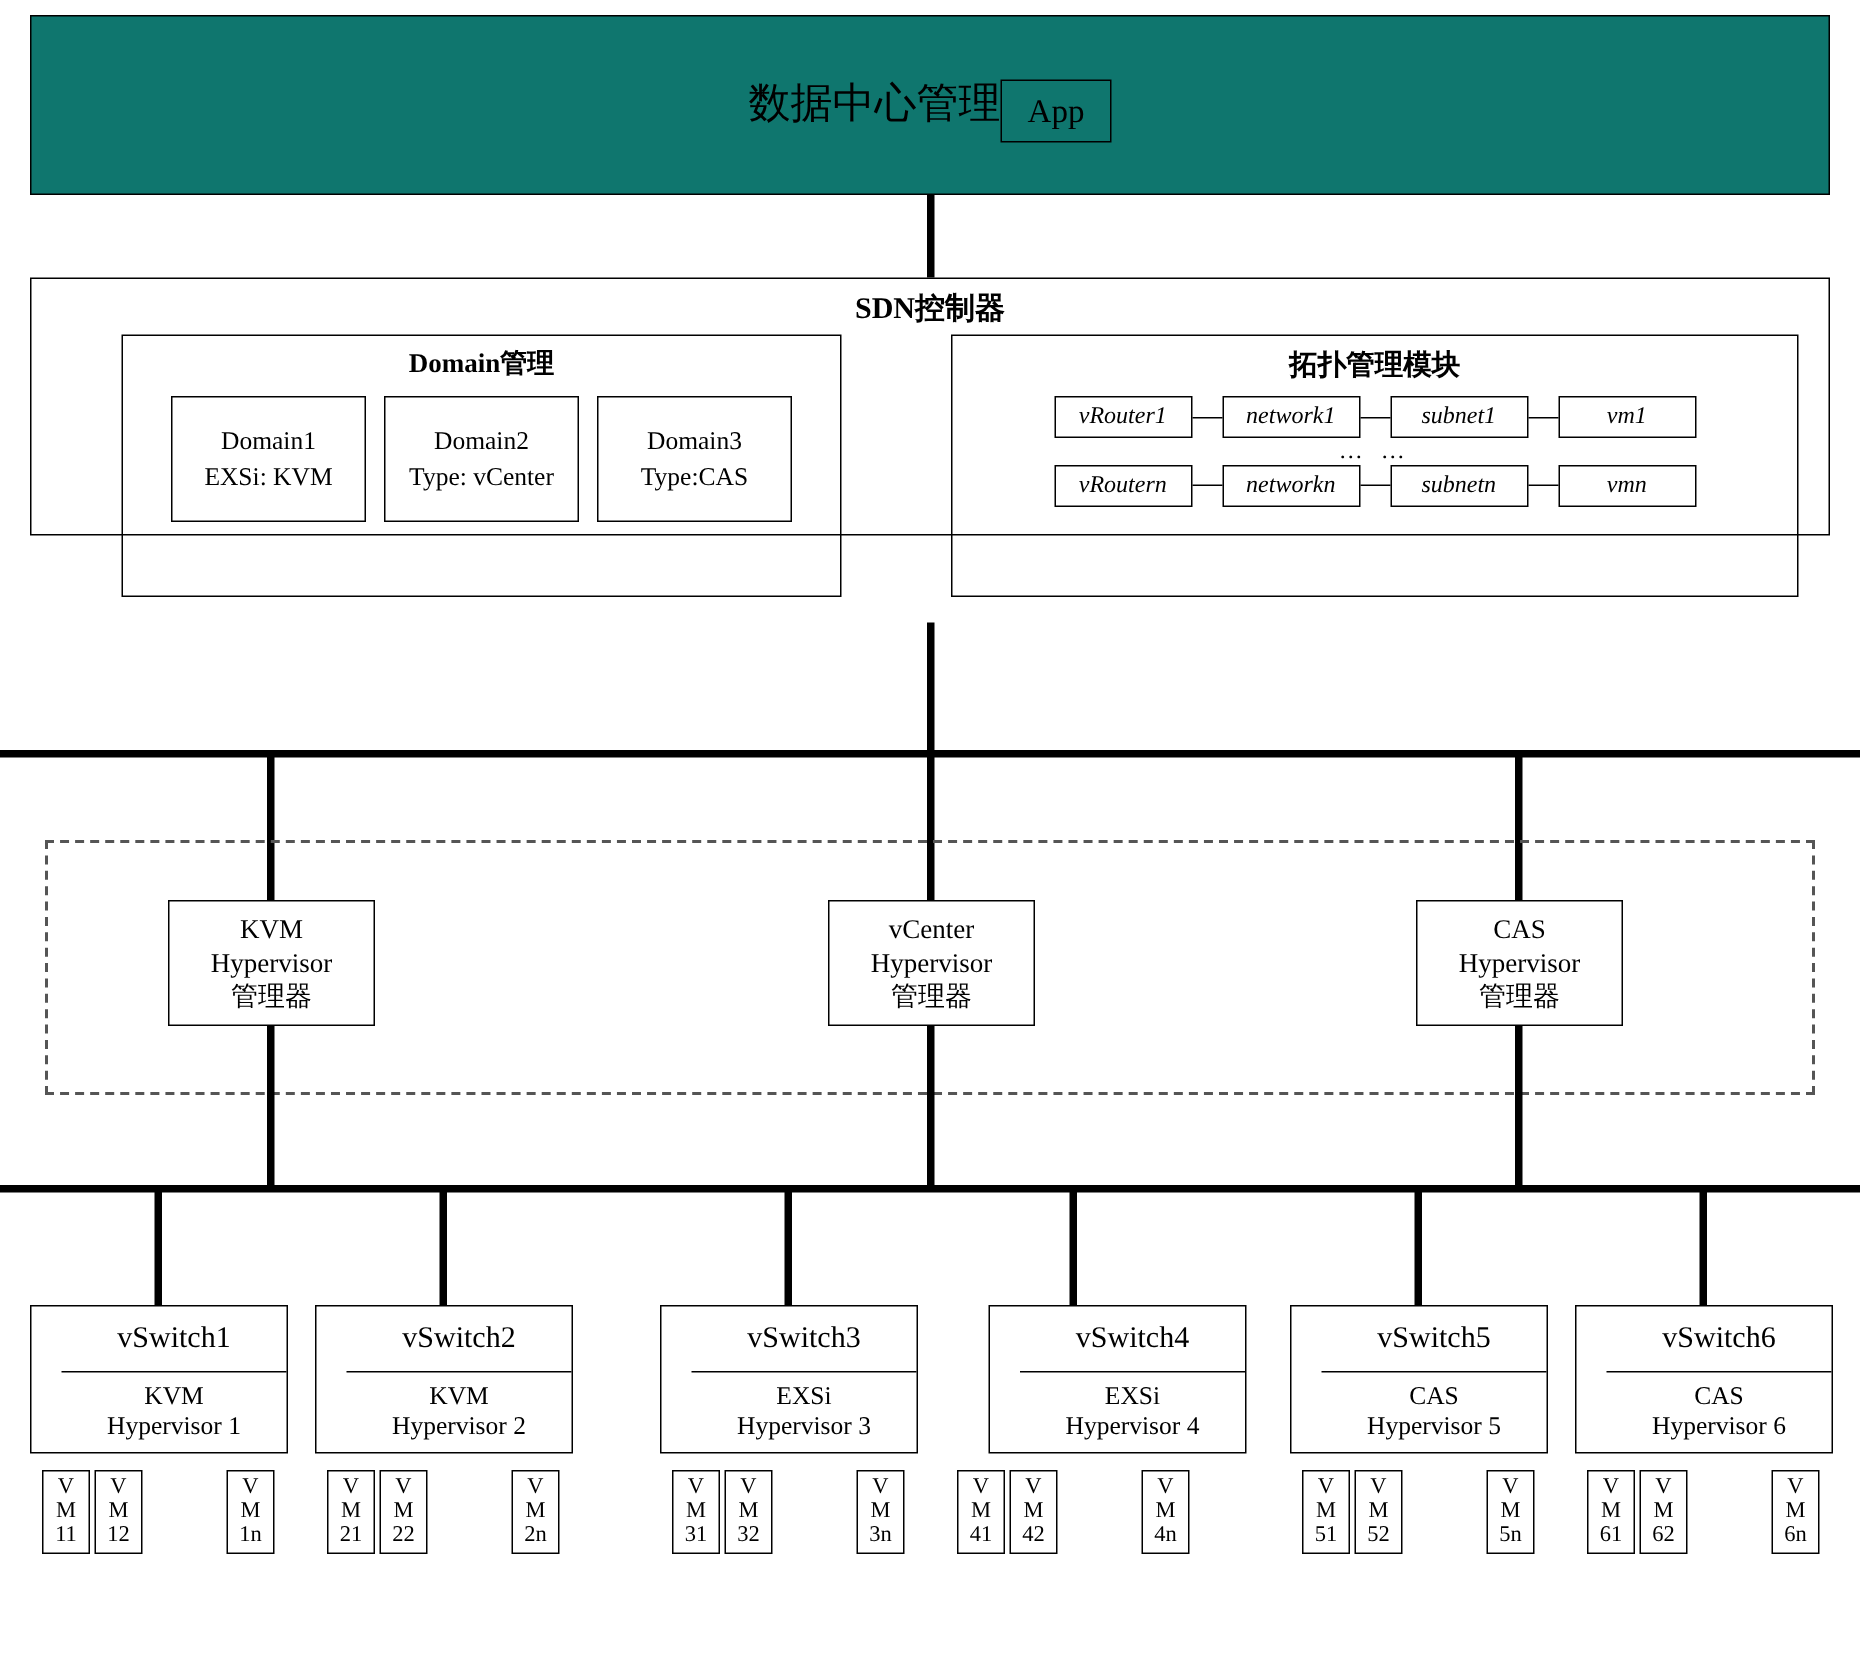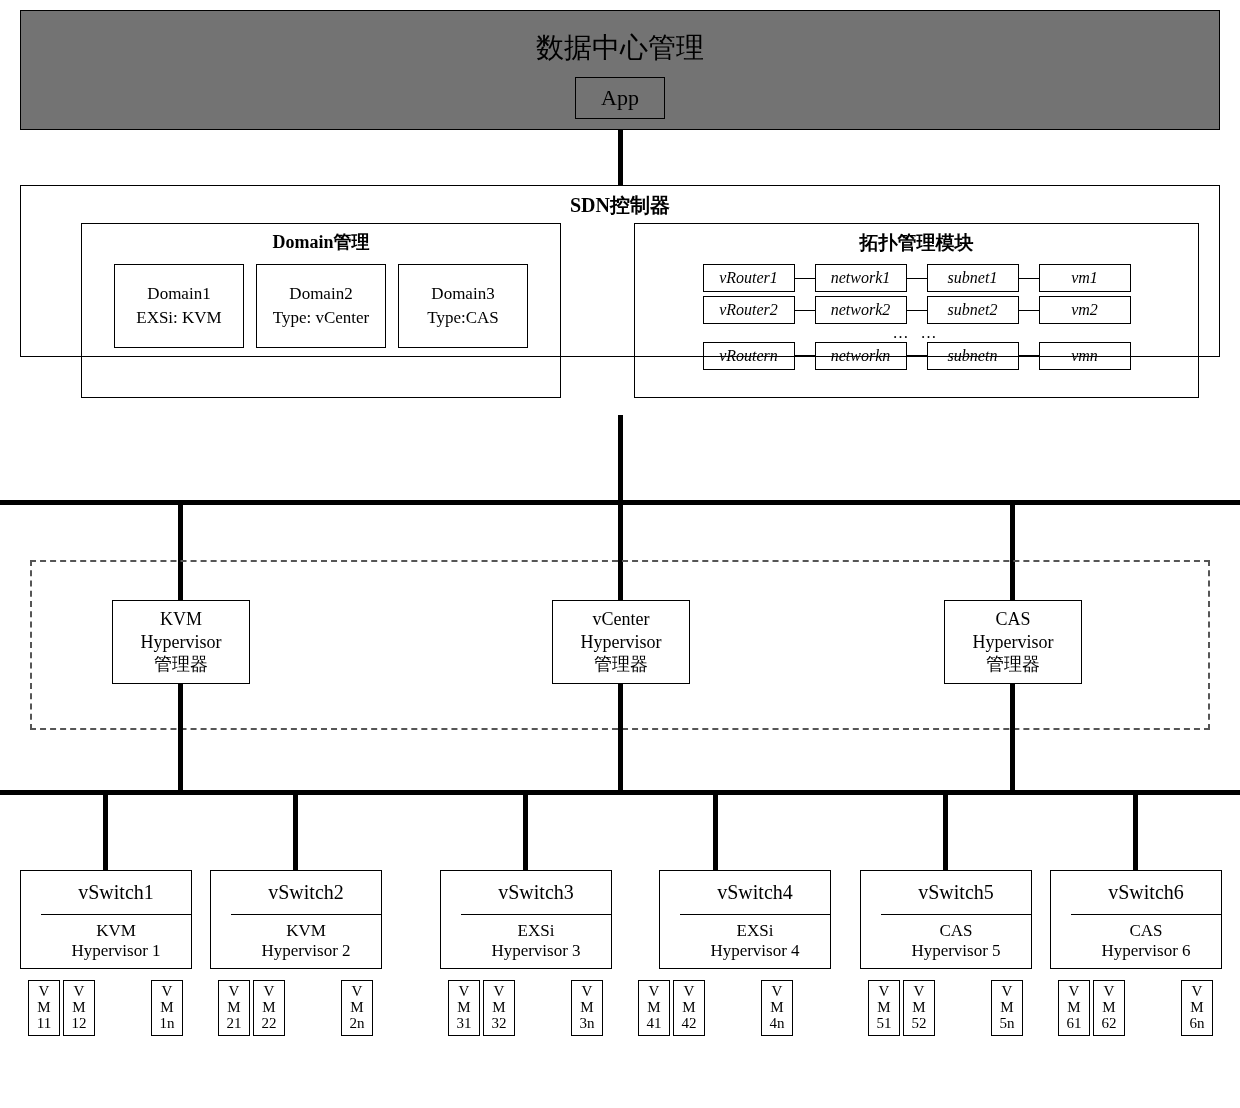--- a/index.html
+++ b/index.html
@@ -6,37 +6,36 @@
 body {
   width: 1240px;
   height: 1108px;
   background: #fff;
   font-family: "SimSun", "Times New Roman", serif;
   position: relative;
   padding: 10px;
 }
 .box {
   border: 1.5px solid #000;
-  background: #737373;
+  background: #0f766e;
   text-align: center;
   display: flex;
-  flex-direction: column;
   justify-content: center;
   align-items: center;
 }
 .top-mgmt {
   position: absolute;
   left: 20px; top: 10px;
   width: 1200px; height: 120px;
   padding-top: 8px;
 }
 .top-title { font-size: 28px; margin-bottom: 10px; }
 .app-box {
   border: 1.5px solid #000;
-  width: 90px; height: 42px;
+  width: 74px; height: 42px;
   font-size: 22px;
   display: flex; align-items: center; justify-content: center;
 }
 .sdn-box {
   position: absolute;
   left: 20px; top: 185px;
   width: 1200px; height: 172px;
   border: 1.5px solid #000;
 }
 .sdn-title {
@@ -177,29 +176,20 @@
       <div class="topo-title">拓扑管理模块</div>
       <div class="topo-row">
         <div class="topo-item">vRouter1</div>
           <div class="topo-link"></div>
         <div class="topo-item">network1</div>
           <div class="topo-link"></div>
         <div class="topo-item">subnet1</div>
           <div class="topo-link"></div>
         <div class="topo-item">vm1</div>
       </div>
-      <div class="topo-row">
-        <div class="topo-item">vRouter2</div>
-          <div class="topo-link"></div>
-        <div class="topo-item">network2</div>
-          <div class="topo-link"></div>
-        <div class="topo-item">subnet2</div>
-          <div class="topo-link"></div>
-        <div class="topo-item">vm2</div>
-      </div>
       <div class="topo-dots">… …</div>
       <div class="topo-row">
         <div class="topo-item">vRoutern</div>
           <div class="topo-link"></div>
         <div class="topo-item">networkn</div>
           <div class="topo-link"></div>
         <div class="topo-item">subnetn</div>
           <div class="topo-link"></div>
         <div class="topo-item">vmn</div>
       </div>

